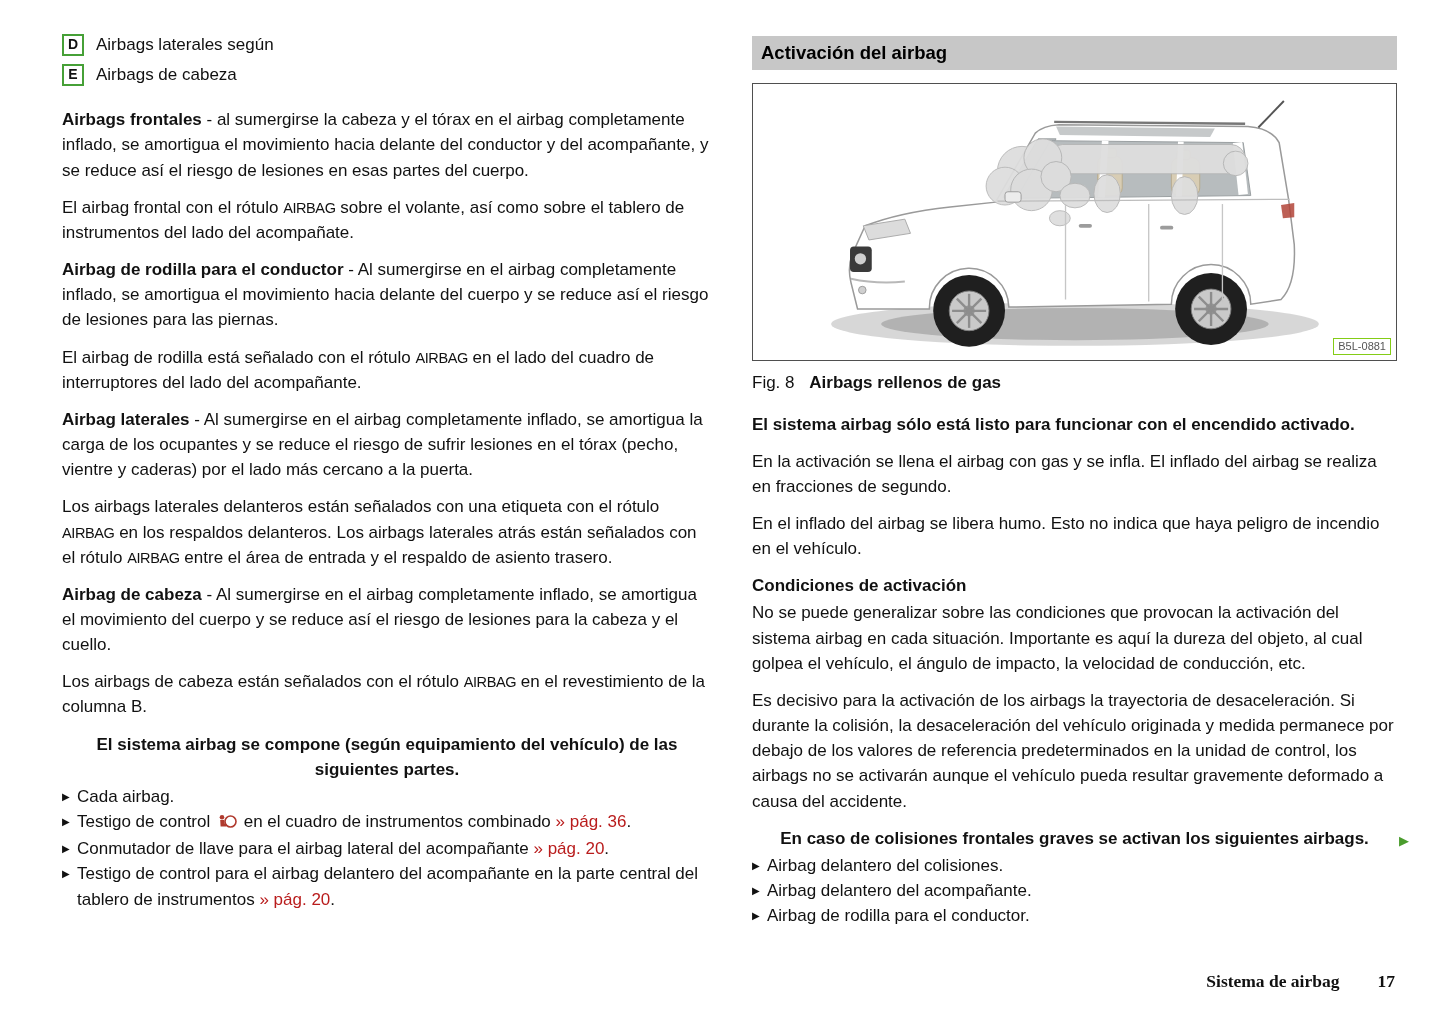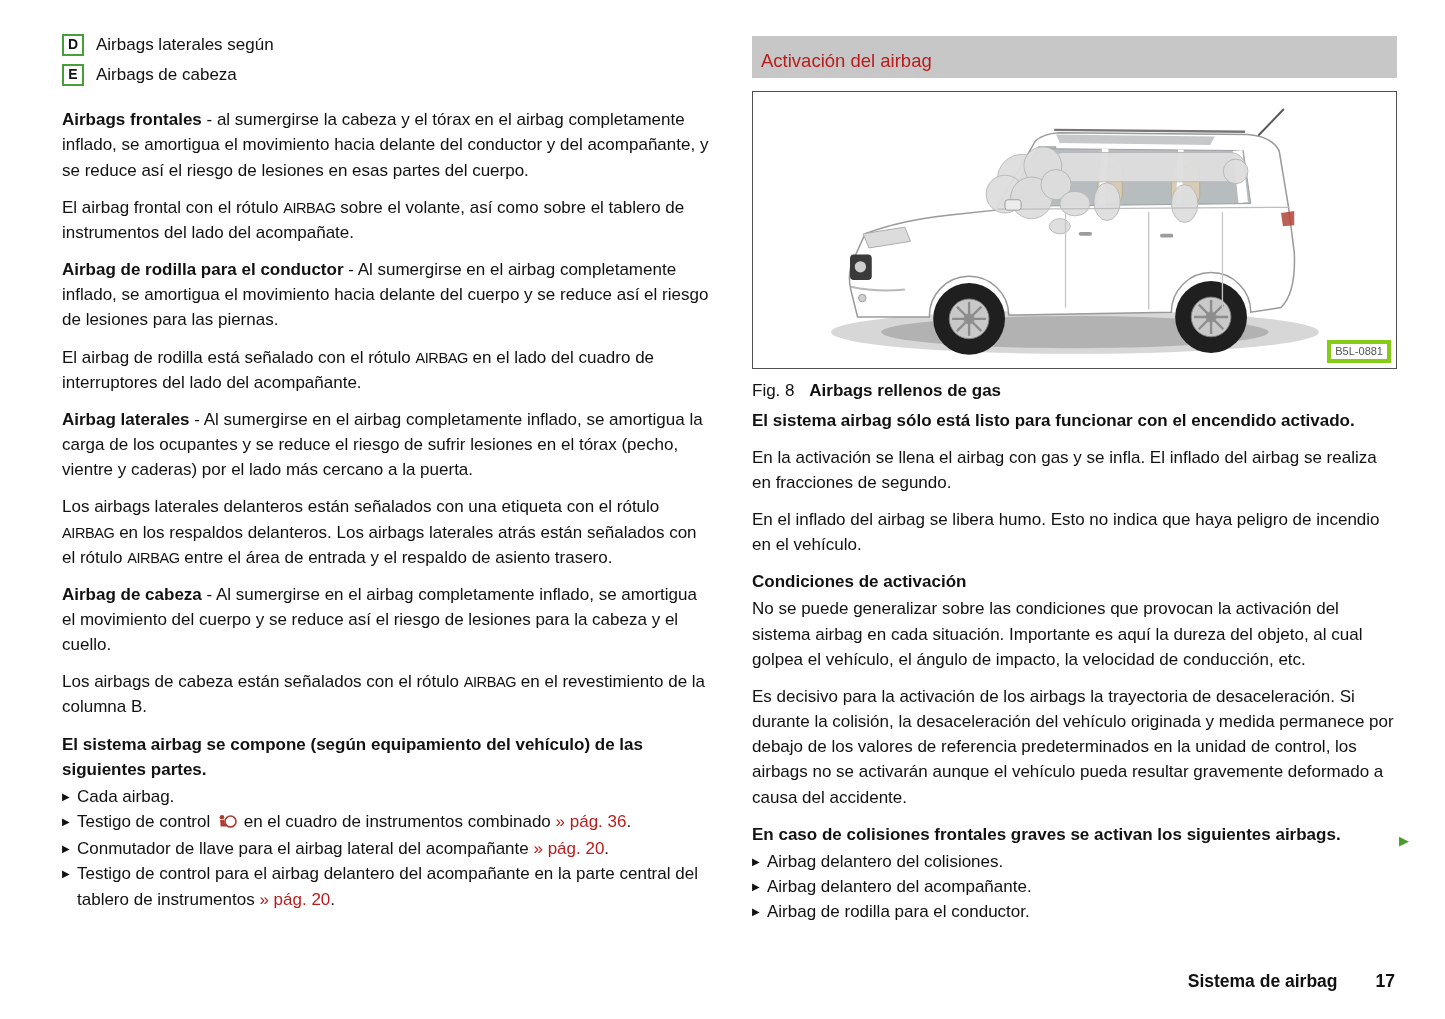--- a/index.html
+++ b/index.html
@@ -16,58 +16,58 @@
   .legend-row { display:flex; align-items:center; margin-bottom:5px; }
   .legend-key {
     width:22px; height:22px; border:2px solid #46a037; display:inline-flex;
     align-items:center; justify-content:center; font-weight:bold; font-size:14px;
     margin-right:12px; flex:0 0 22px; color:#111; background:#fff;
   }
   .legend-label { font-size:17px; }
 
   
   .para { margin-bottom:12px; }
-  .para.lead { margin-bottom:2px; }
+  .para.lead { margin-bottom:2px;text-align:center; }
   .para.heading { margin-bottom:2px; }
   .b { font-weight:bold; }
   .airbag {
     font-weight:normal; font-size:14.5px; letter-spacing:-0.4px;
   }
   .link { color:#b91c1c; }
 
   ul.triangle-list { list-style:none; margin:0 0 12px 0; }
   ul.triangle-list li { display:flex; }
   .marker { flex:0 0 15px; width:15px; font-size:10px; line-height:25px; color:#111; }
   .li-body { flex:1; }
   .inline-icon { display:inline-block; vertical-align:-2px; margin:0 2px; }
 
   
   .section-header {
-    background:#c7c7c7; font-weight:normal; font-size:18.5px; padding:11px 9px 4px 9px;
-    margin-bottom:13px; color:#b91c1c;
+    background:#c7c7c7; font-weight:bold; font-size:18.5px; padding:3px 9px 4px 9px;
+    margin-bottom:13px; color:#000000;
   }
   .fig-box {
     border:1px solid #4f4f4f; height:278px; position:relative; background:#fff;
     margin-bottom:9px; overflow:hidden;
   }
   .fig-box svg { width:100%; height:100%; display:block; }
   .fig-code {
     position:absolute; right:5px; bottom:5px; font-size:11px; color:#555;
-    background:#fff; border:4px solid #84cc16; padding:0 4px; line-height:15px;
-  }
-  .fig-caption { margin:0 0 4px 0; font-size:17px; }
+    background:#fff; border:1px solid #84cc16; padding:0 4px; line-height:15px;
+  }
+  .fig-caption { margin:0 0 16px 0; font-size:17px; }
   .fig-caption .prefix { margin-right:10px; }
 
   .continuation-arrow {
     position:absolute; left:1399px; top:831px; color:#4a9c2d; font-size:13px;
   }
 
   .footer {
     position:absolute; right:50px; bottom:24px; display:flex; align-items:baseline;
-    font-weight:bold; font-size:17.5px;
+    font-weight:bold; font-size:17.5px;font-family:Liberation Serif, serif;
   }
   .footer .footer-label { margin-right:38px; }
 </style>
 </head>
 <body>
 
 <div class="col-left">
   <div class="legend">
       <div class="legend-row">
         <span class="legend-key">D</span>

